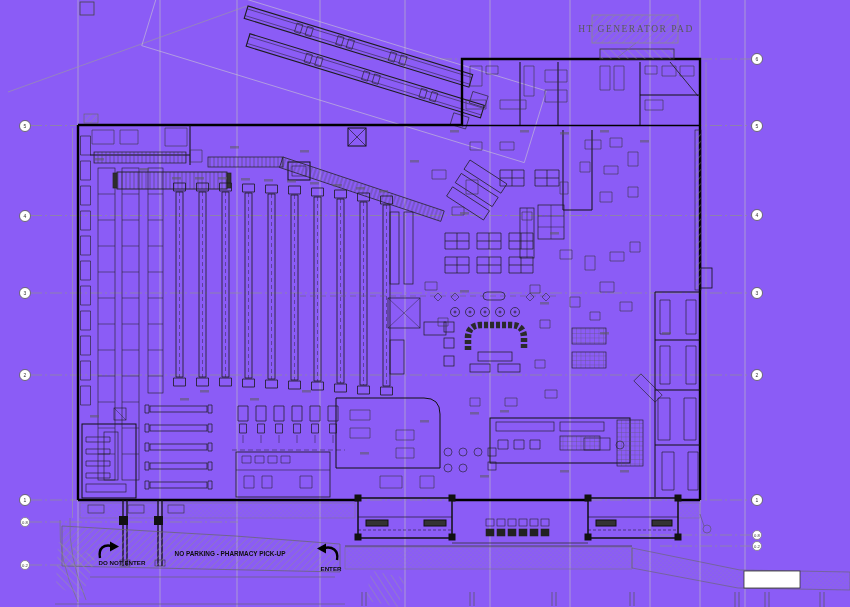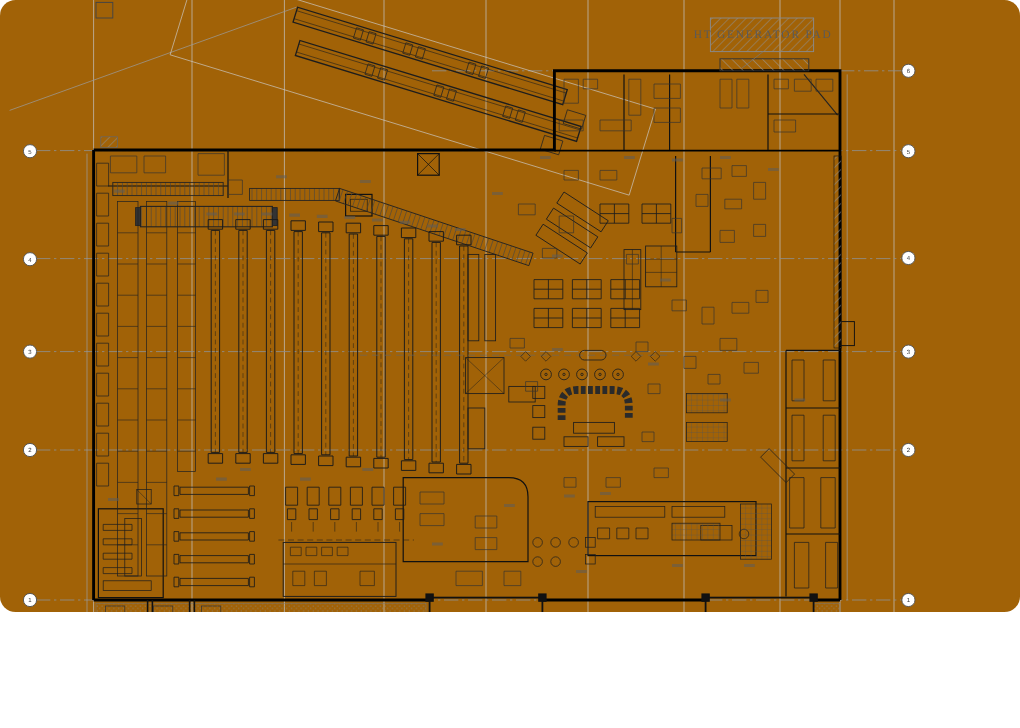--- a/index.html
+++ b/index.html
@@ -1,17 +1,17 @@
 <!DOCTYPE html>
 <html><head>
 <meta charset="utf-8">
 <style>
   html,body{margin:0;padding:0;background:#fff;}
-  #stage{position:relative;width:850px;height:510px;background:#a16207;overflow:hidden;
-         font-family:"Liberation Sans",sans-serif;border-radius:13px;}
+  #stage{position:relative;width:850px;height:607px;background:#8b5cf6;overflow:hidden;
+         font-family:"Liberation Sans",sans-serif;}
   svg{position:absolute;left:0;top:0;}
   .bubble-txt{font-family:"Liberation Sans",sans-serif;fill:#333;}
   .lbl-serif{font-family:"Liberation Serif",serif;fill:#5a5a5a;letter-spacing:1.5px;}
   .lbl-bold{font-family:"Liberation Sans",sans-serif;font-weight:bold;fill:#0d0d0d;}
 </style>
 </head>
 <body>
 
 <div id="stage">
 <svg width="850" height="607" viewBox="0 0 850 607">

